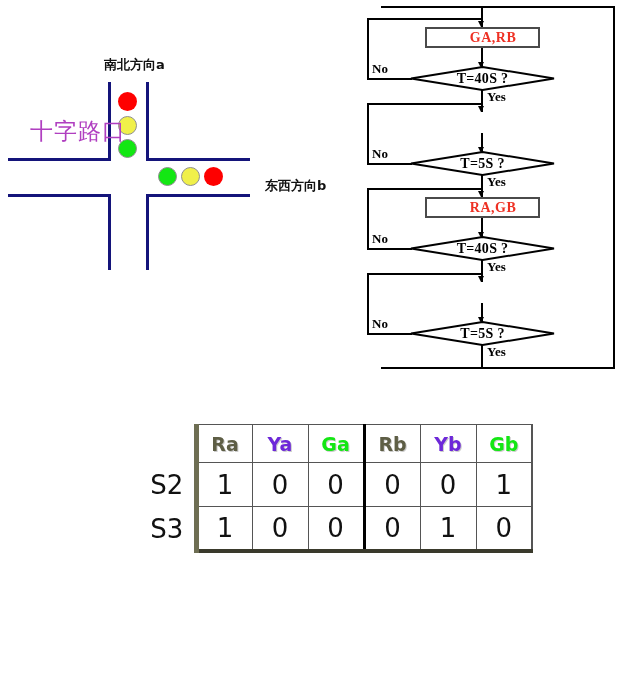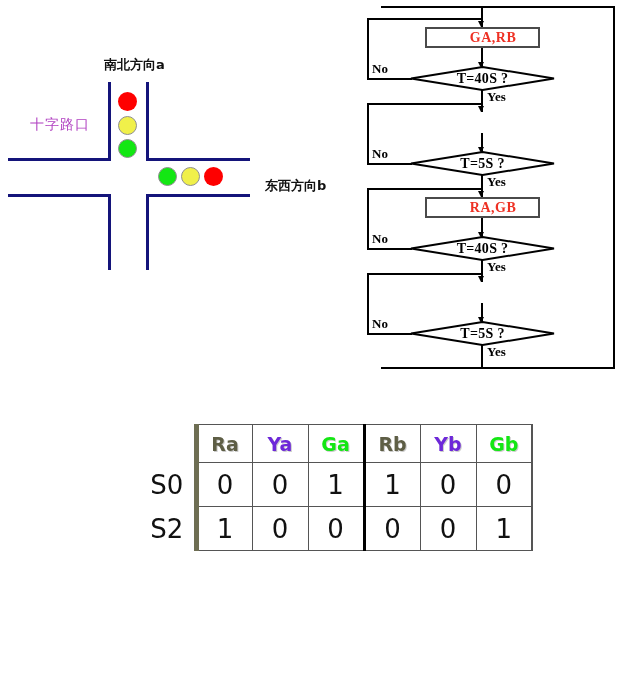--- a/index.html
+++ b/index.html
@@ -15,21 +15,21 @@
   .road-h{height:3px;}
   .road-v{width:3px;}
 
   .label-cn{
     position:absolute;white-space:nowrap;
     font-family:"DejaVu Sans","Liberation Sans",sans-serif;
     font-weight:700;
     padding-left:16px;
   }
   #label-crossroad{
-    left:14px;top:116px;font-size:14px;color:#b03fc0;letter-spacing:1px;
+    left:14px;top:116px;font-size:23px;color:#b03fc0;letter-spacing:1px;
     font-family:"DejaVu Serif","Liberation Serif",serif;font-weight:400;
   }
   #label-ns{left:88px;top:56px;font-size:13px;color:#111;}
   #label-ew{left:249px;top:177px;font-size:13px;color:#111;}
 
   .lamp{position:absolute;border-radius:50%;width:19px;height:19px;box-sizing:border-box;}
   .lamp-red{background:#fe0000;}
   .lamp-yellow{background:#f0f04a;border:1px solid #8f8f8f;}
   .lamp-green{background:#13e713;border:1px solid #8f8f8f;}
 
@@ -214,34 +214,34 @@
           <th class="c-r first">Ra</th>
           <th class="c-y">Ya</th>
           <th class="c-g">Ga</th>
           <th class="c-r grp">Rb</th>
           <th class="c-y">Yb</th>
           <th class="c-g last">Gb</th>
         </tr>
       </thead>
       <tbody class="tt-body">
         <tr>
-          <td class="tt-rowlabel">S0</td>
-          <td class="first">0</td>
-          <td>0</td>
-          <td>1</td>
-          <td class="grp">1</td>
-          <td>0</td>
-          <td class="last">0</td>
-        </tr>
-        <tr>
           <td class="tt-rowlabel">S2</td>
           <td class="first">1</td>
           <td>0</td>
           <td>0</td>
           <td class="grp">0</td>
           <td>0</td>
           <td class="last">1</td>
+        </tr>
+        <tr class="lastrow">
+          <td class="tt-rowlabel">S3</td>
+          <td class="first">1</td>
+          <td>0</td>
+          <td>0</td>
+          <td class="grp">0</td>
+          <td>1</td>
+          <td class="last">0</td>
         </tr>
       </tbody>
     </table>
   </div>
 
 </div>
 
 </body></html>

